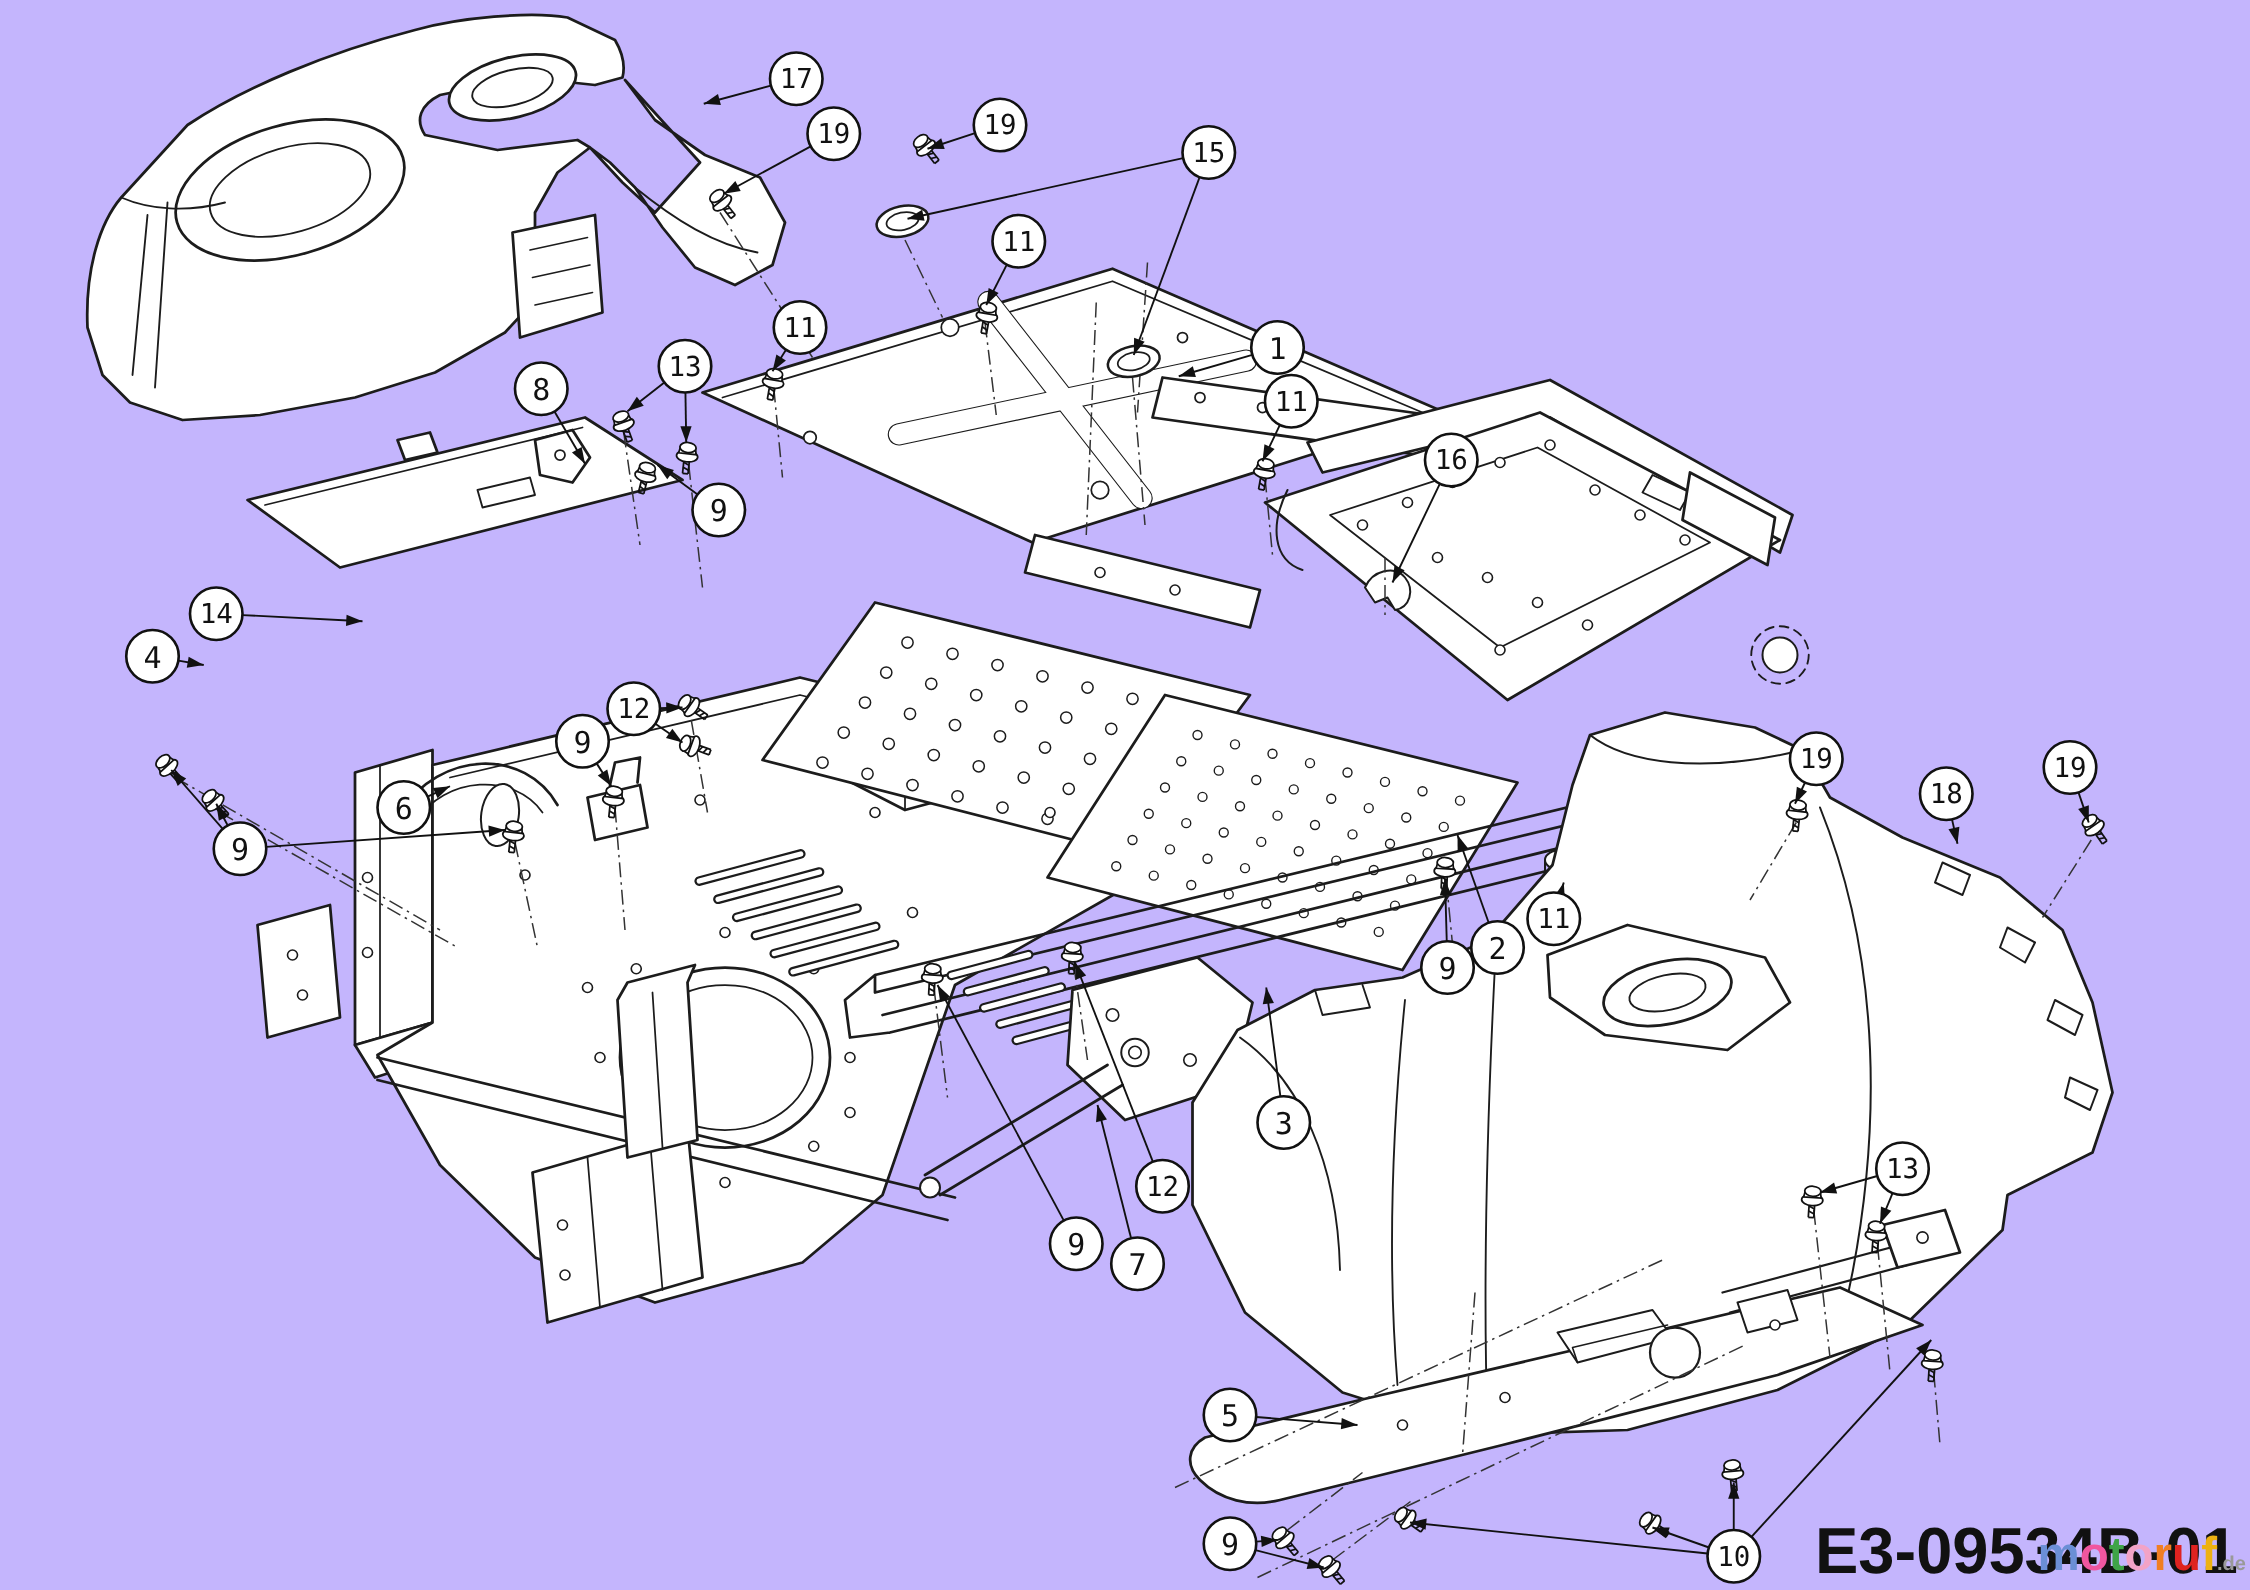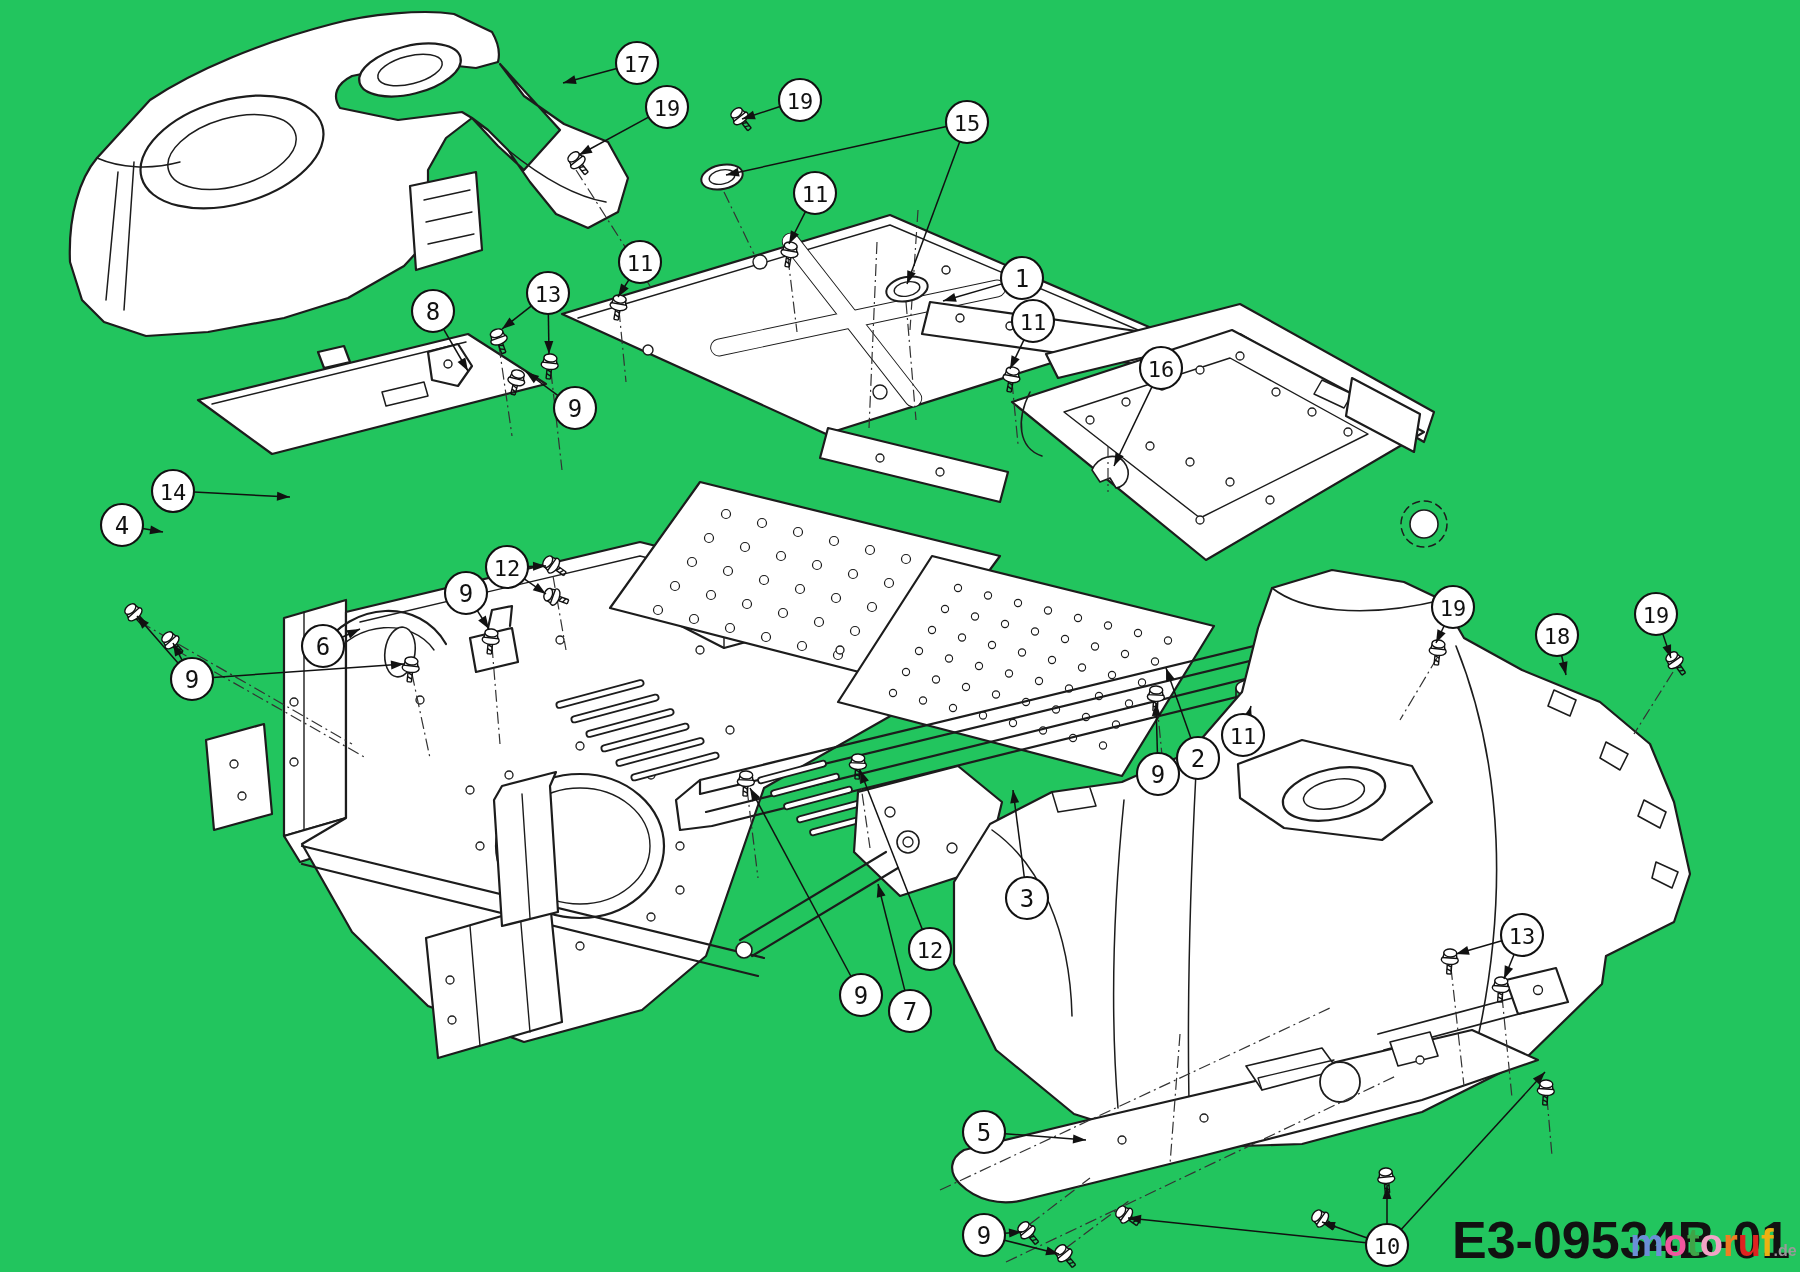--- a/index.html
+++ b/index.html
@@ -1,16 +1,16 @@
 <!DOCTYPE html>
 <html><head>
 <meta charset="utf-8">
 <style>
   html,body{margin:0;padding:0;background:#ffffff;}
-  .page{width:1800px;height:1272px;position:relative;background:#22c55e;overflow:hidden;}
+  .page{width:1800px;height:1272px;position:relative;background:#c4b5fd;overflow:hidden;}
   svg{display:block;}
   text{user-select:none;}
   .pn{font-family:"Liberation Sans",sans-serif;font-weight:bold;fill:#111;}
   .wm{font-family:"Liberation Sans",sans-serif;font-weight:bold;}
   .callout-num{font-family:"DejaVu Sans Mono","DejaVu Sans",monospace;fill:#111;}
 </style>
 </head>
 <body>
 
 <div class="page">

